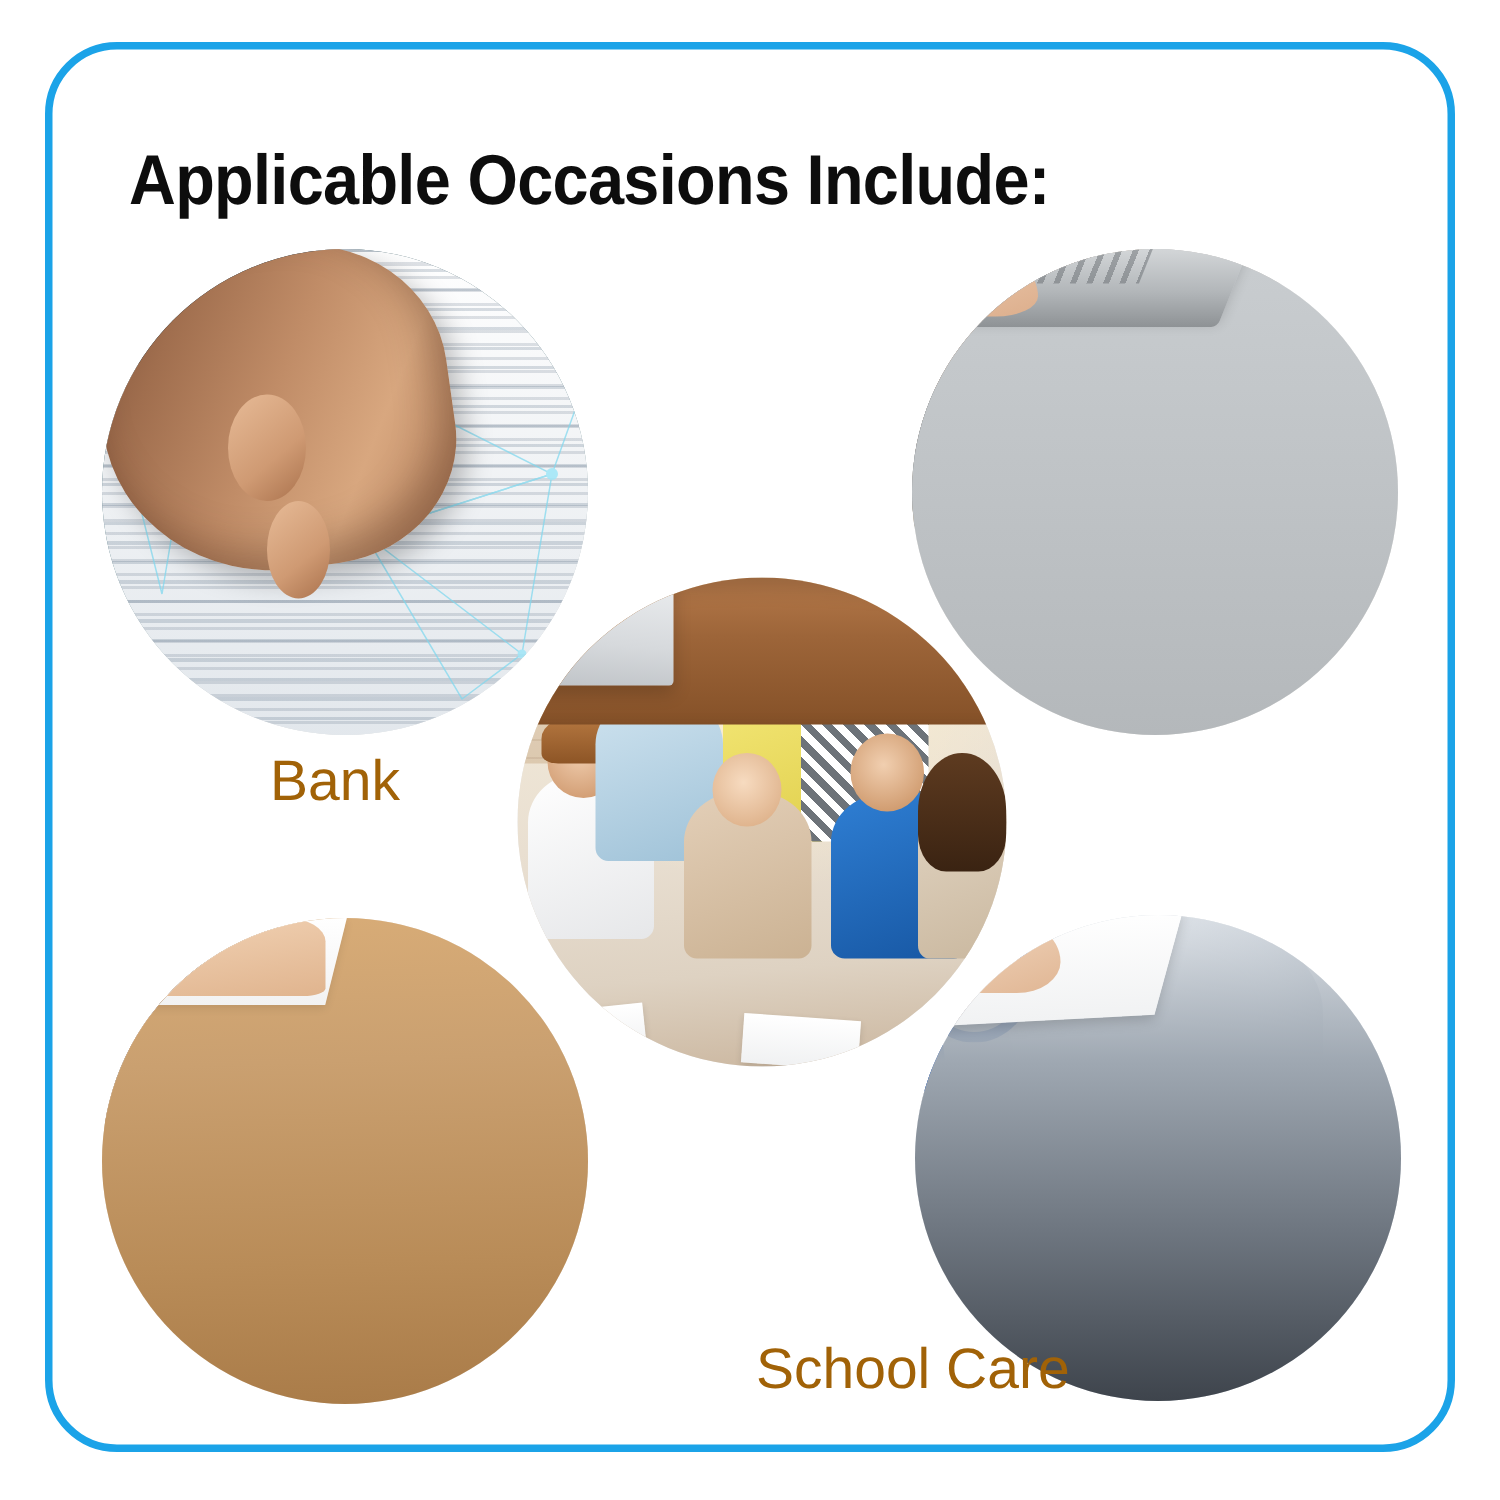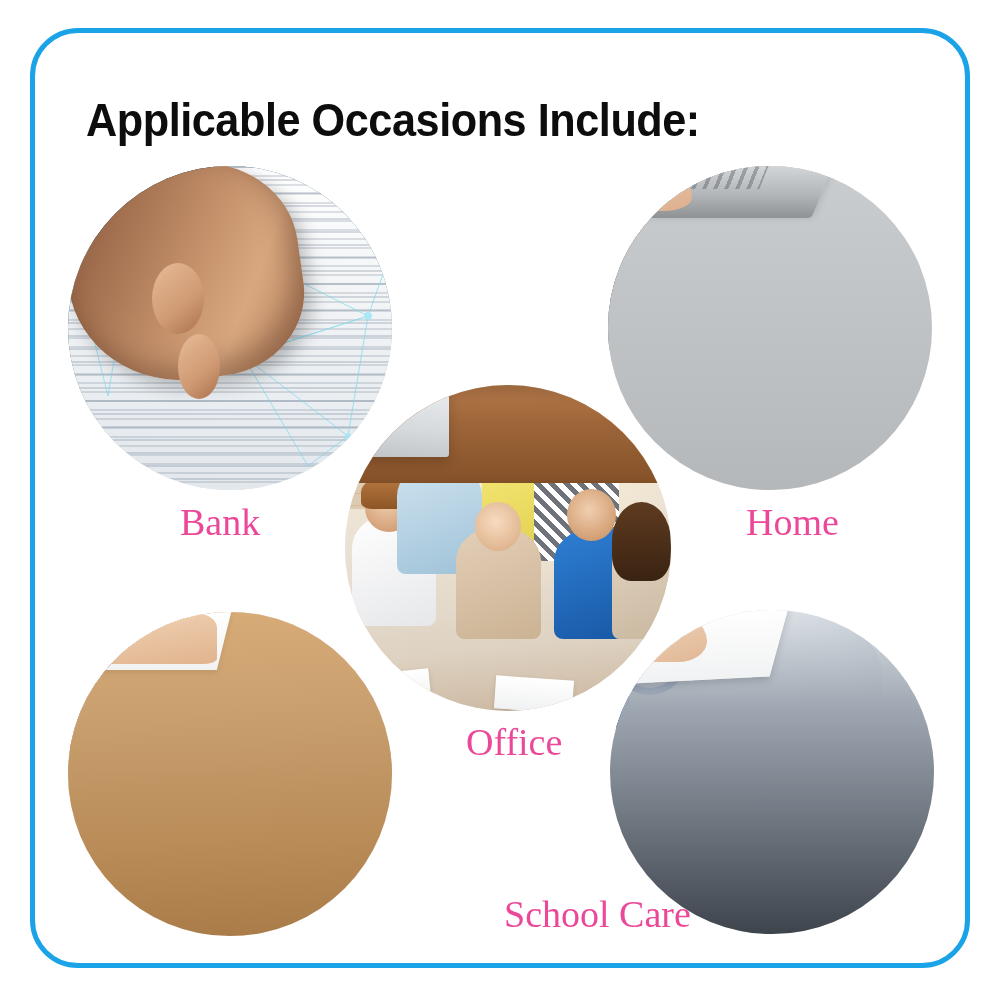--- a/index.html
+++ b/index.html
@@ -58,22 +58,22 @@
   }
   .photo .layer {
     position: absolute;
     left: 0; top: 0; right: 0; bottom: 0;
   }
 
   
   .caption {
     position: absolute;
     font-size: 38px;
-    color: #ec4899;
-    font-family: Liberation Serif, serif;
+    color: #a16207;
+    font-family: Liberation Sans, sans-serif;
     white-space: nowrap;
   }
 
   
   #photo-bank { left: 68px; top: 166px; width: 324px; height: 324px; }
   .bank-bg {
     background:
       radial-gradient(circle at 72% 18%, rgba(255,255,255,0.50) 0%, rgba(255,255,255,0) 34%),
       radial-gradient(circle at 30% 22%, rgba(80,180,195,0.30) 0%, rgba(0,0,0,0) 40%),
       linear-gradient(160deg, #16323c 0%, #1d4652 26%, #3f6a74 46%, #9fb4b8 62%, #d9dde0 76%, #eef0f1 100%);
@@ -538,21 +538,20 @@
     <div class="layer home-face"></div>
     <div class="layer home-eye-l"></div>
     <div class="layer home-eye-r"></div>
     <div class="layer home-smile"></div>
     <div class="layer home-laptop-screen"></div>
     <div class="layer home-desk"></div>
     <div class="layer home-laptop-base"></div>
     <div class="layer home-keys"></div>
     <div class="layer home-hands"></div>
   </div>
-  <div class="caption" id="cap-home">Home</div>
 
   <div class="photo" id="photo-office">
     <div class="layer office-bg"></div>
     <div class="layer office-brick"></div>
     <div class="layer office-notes"></div>
 
     <div class="office-person" style="left:2%;top:40%;width:26%;height:34%;background:linear-gradient(160deg,#ffffff,#e6e7e9);"></div>
     <div class="office-head" style="left:6%;top:30%;width:15%;height:15%;background:radial-gradient(circle at 45% 40%,#f0cdae,#c98f62);"></div>
     <div class="office-head" style="left:5%;top:28%;width:17%;height:10%;background:linear-gradient(180deg,#b87a42,#8d5526);border-radius:50% 50% 20% 20%;"></div>
 
@@ -578,21 +577,20 @@
 
     <div class="layer office-table"></div>
     <div class="layer office-laptop"></div>
     <div class="layer office-plant"></div>
     <div class="layer office-cup"></div>
     <div class="office-doc" style="left:4%;top:88%;width:22%;height:10%;transform:rotate(-6deg);"></div>
     <div class="office-doc" style="left:46%;top:90%;width:24%;height:10%;transform:rotate(4deg);"></div>
     <div class="layer office-bars"></div>
     <div class="layer office-pie"></div>
   </div>
-  <div class="caption" id="cap-office">Office</div>
 
   <div class="photo" id="photo-school">
     <div class="layer school-bg"></div>
     <div class="layer school-shelf"></div>
     <div class="layer school-toy"></div>
     <div class="layer school-child-a"></div>
     <div class="layer school-child-a-head"></div>
     <div class="layer school-child-b"></div>
     <div class="layer school-child-b-hair"></div>
     <div class="layer school-girl-hair"></div>

